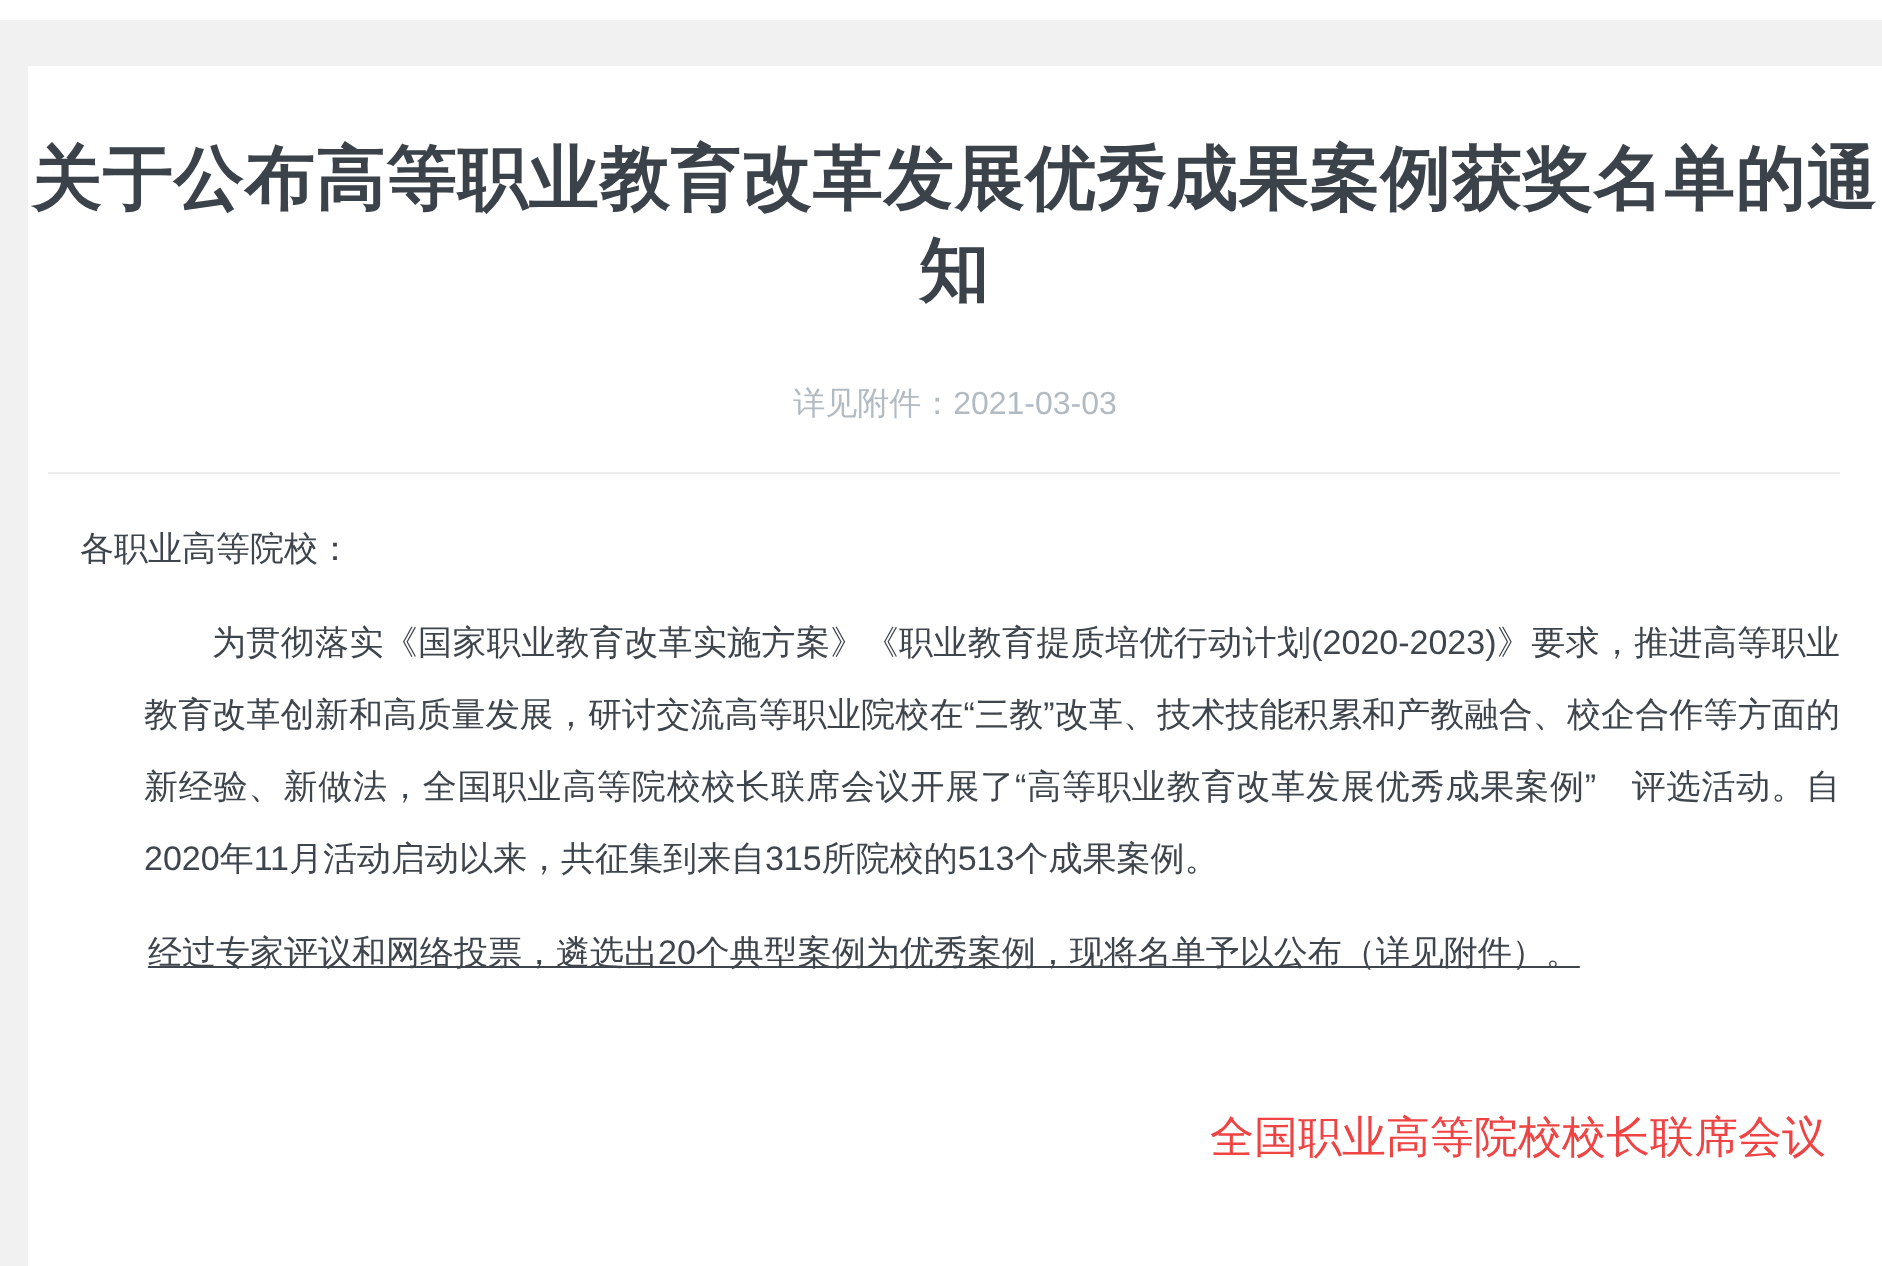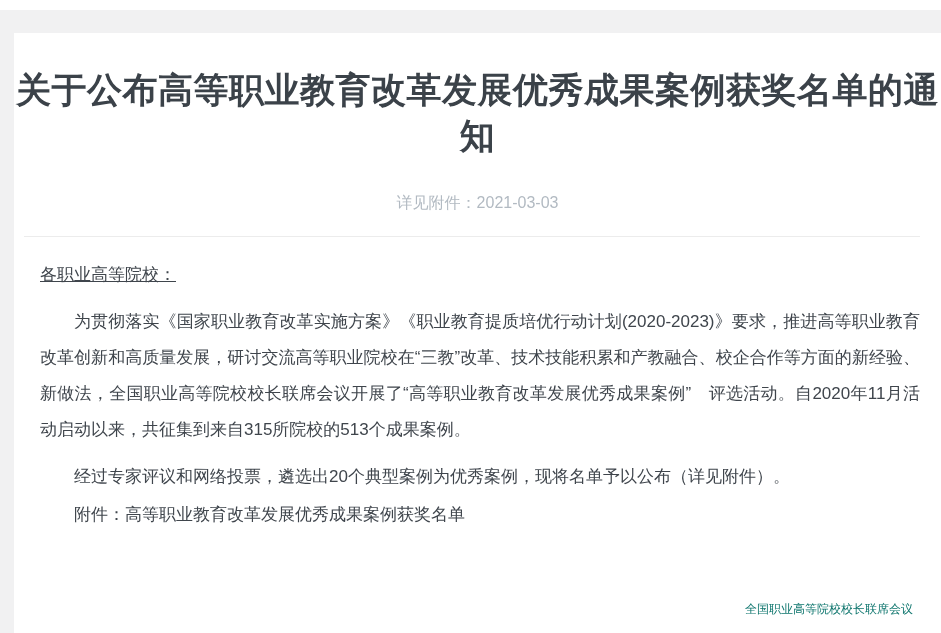--- a/index.html
+++ b/index.html
@@ -48,31 +48,32 @@
     border-top: 1px solid #ececec;
     margin: 21px 21px 0 10px;
     height: 0;
   }
   .body-text {
     padding: 0 21px 0 26px;
     font-size: 17px;
     line-height: 36px;
     color: #3f454c;
   }
-  .salutation { margin-top: 20px; text-decoration: underline; }
+  .salutation { margin-top: 20px; }
   .para { text-indent: 2em; text-align: justify; }
-  .para-1 { margin-top: 11px; }
-  .para-2 { margin-top: 11px; }
+  .para-1 { margin-top: 11px; margin-left: 32px; }
+  .para-2 { margin-top: 11px; text-decoration: underline; }
   .para-3 { margin-top: 2px; }
   .sign-block {
     margin: 58px 28px 0 auto;
     width: max-content;
-    font-size: 12px;
+    font-size: 22px;
     line-height: 36px;
-    color: #0f766e;
+    color: #ef4444;
+    font-family: Liberation Mono, monospace;
   }
 </style>
 </head>
 <body>
 
 <div class="top-band"></div>
 <div class="left-rail"></div>
 
 <div class="card">
 
@@ -82,21 +83,20 @@
 
   <hr class="divider">
 
   <div class="body-text">
     <p class="salutation">各职业高等院校：</p>
 
     <p class="para para-1">为贯彻落实《国家职业教育改革实施方案》《职业教育提质培优行动计划(2020-2023)》要求，推进高等职业教育改革创新和高质量发展，研讨交流高等职业院校在“三教”改革、技术技能积累和产教融合、校企合作等方面的新经验、新做法，全国职业高等院校校长联席会议开展了“高等职业教育改革发展优秀成果案例”　评选活动。自2020年11月活动启动以来，共征集到来自315所院校的513个成果案例。</p>
 
     <p class="para para-2">经过专家评议和网络投票，遴选出20个典型案例为优秀案例，现将名单予以公布（详见附件）。</p>
 
-    <p class="para para-3">附件：高等职业教育改革发展优秀成果案例获奖名单</p>
   </div>
 
   <div class="sign-block">
     <p class="sign-line">全国职业高等院校校长联席会议</p>
 
   </div>
 
 </div>
 
 </body></html>

